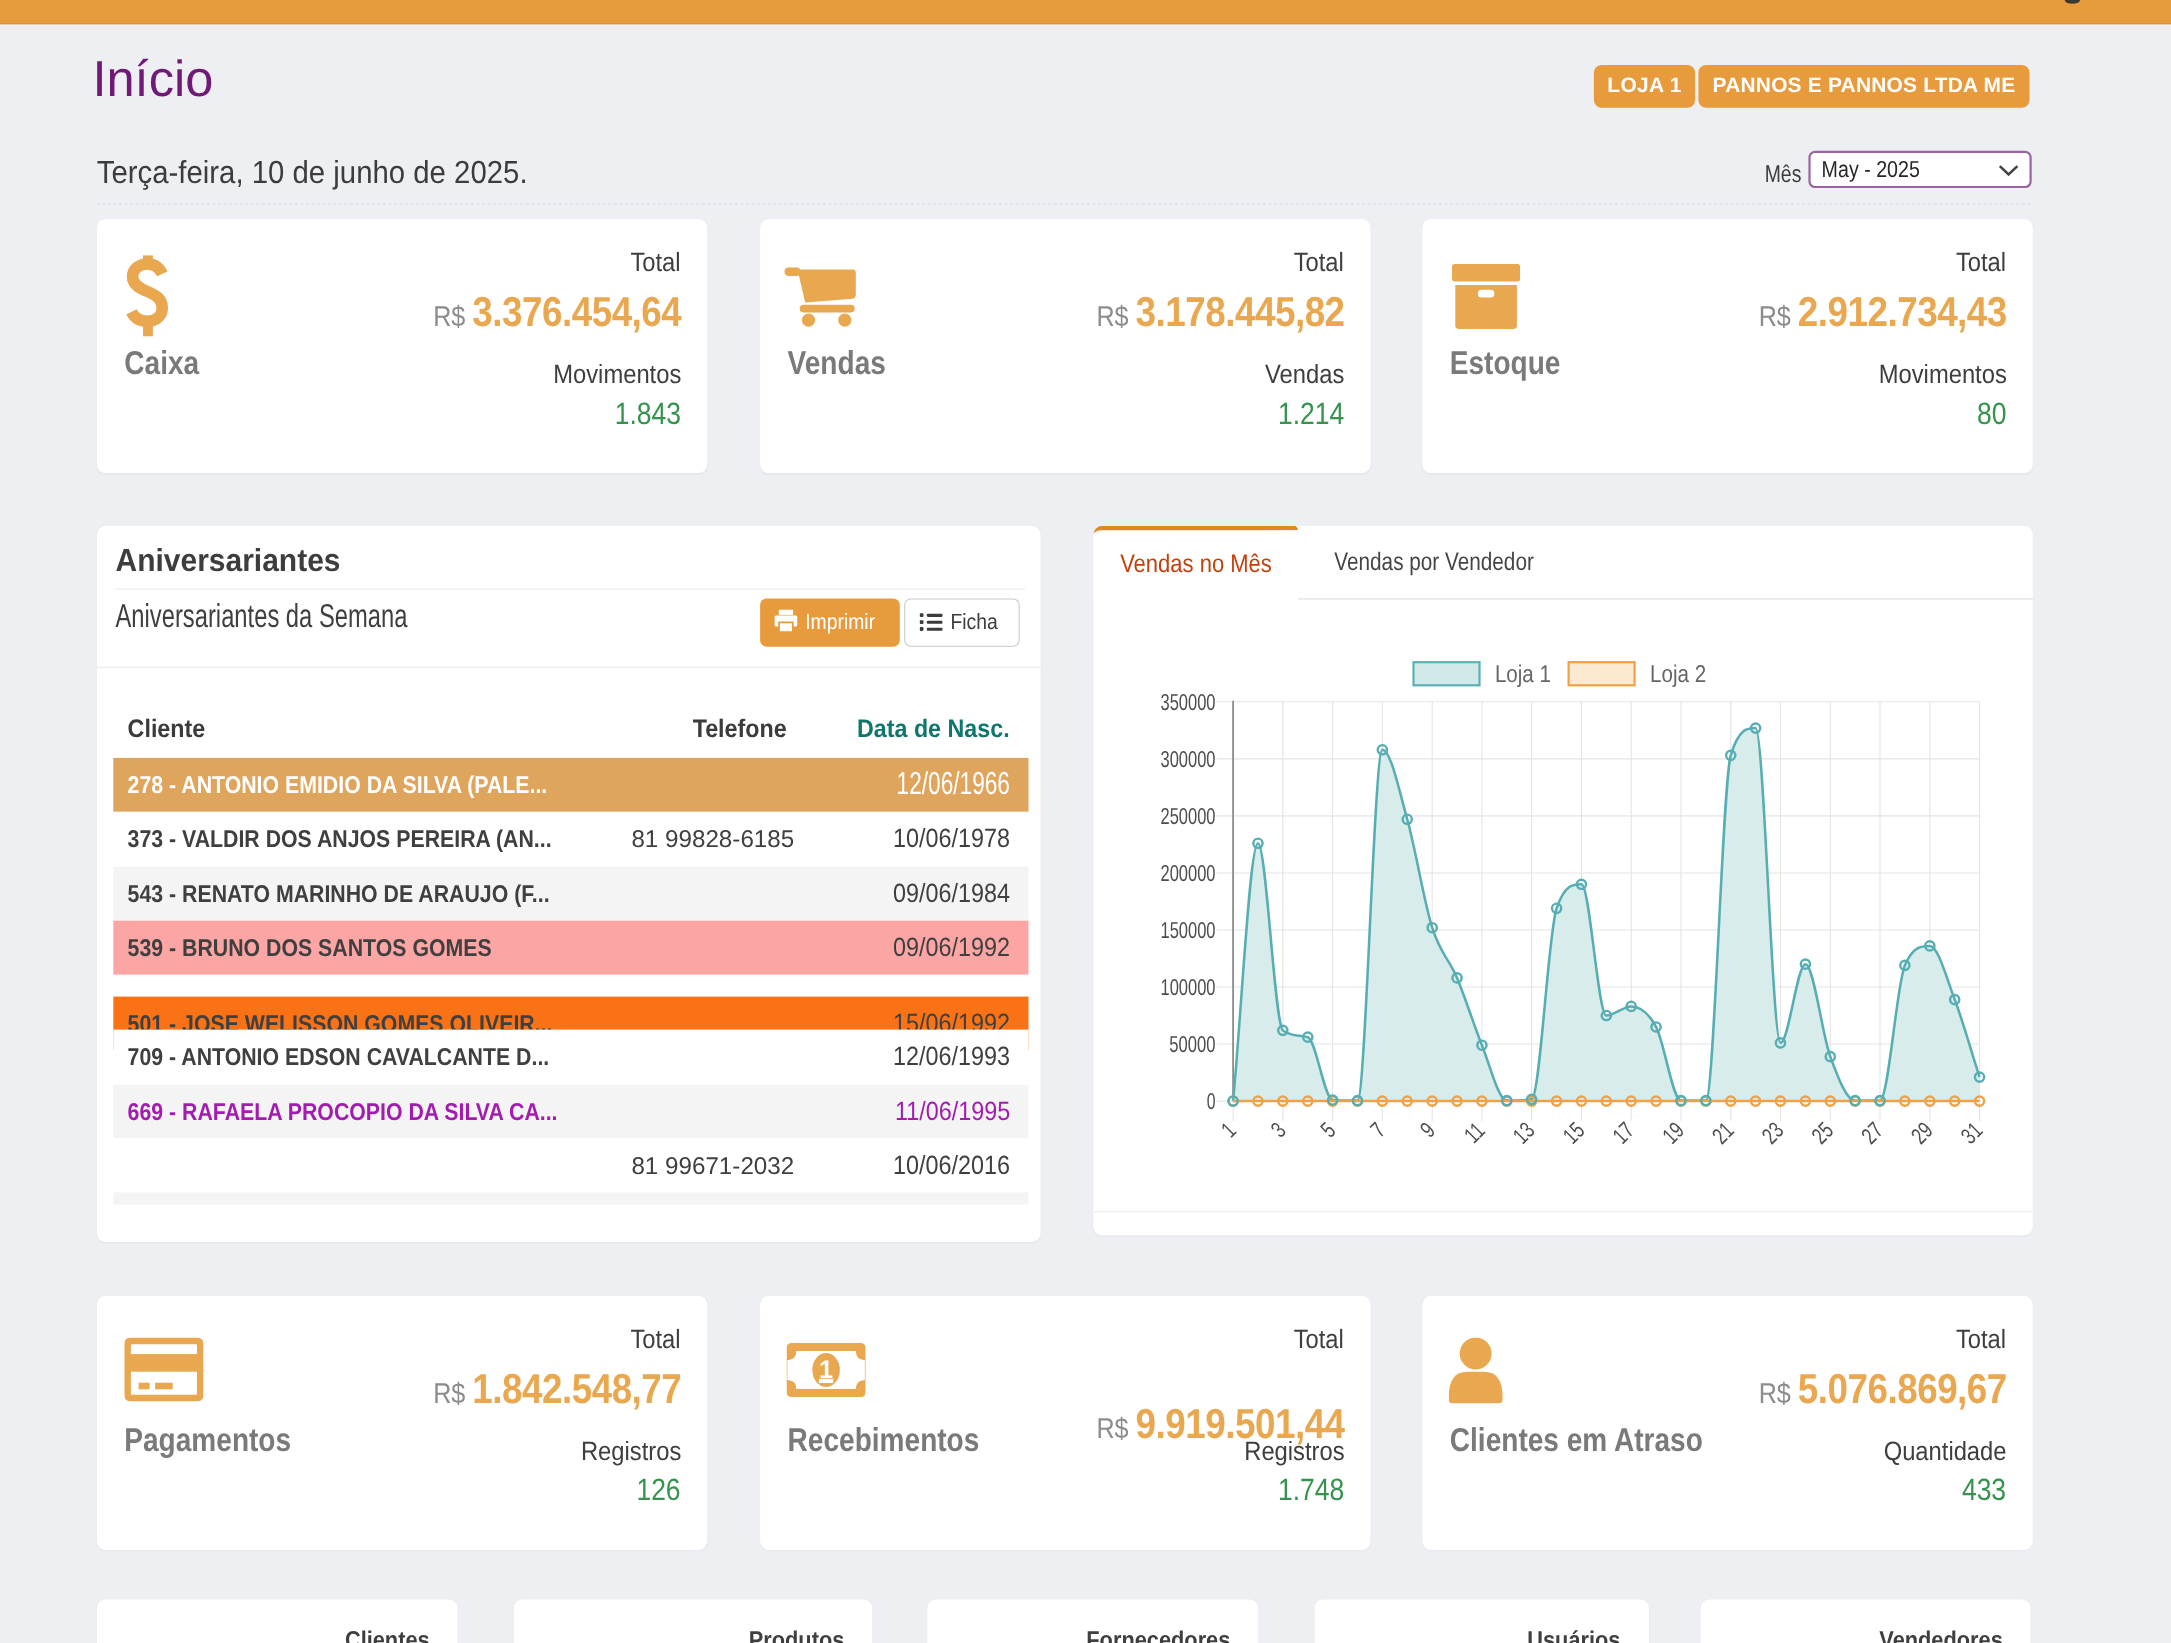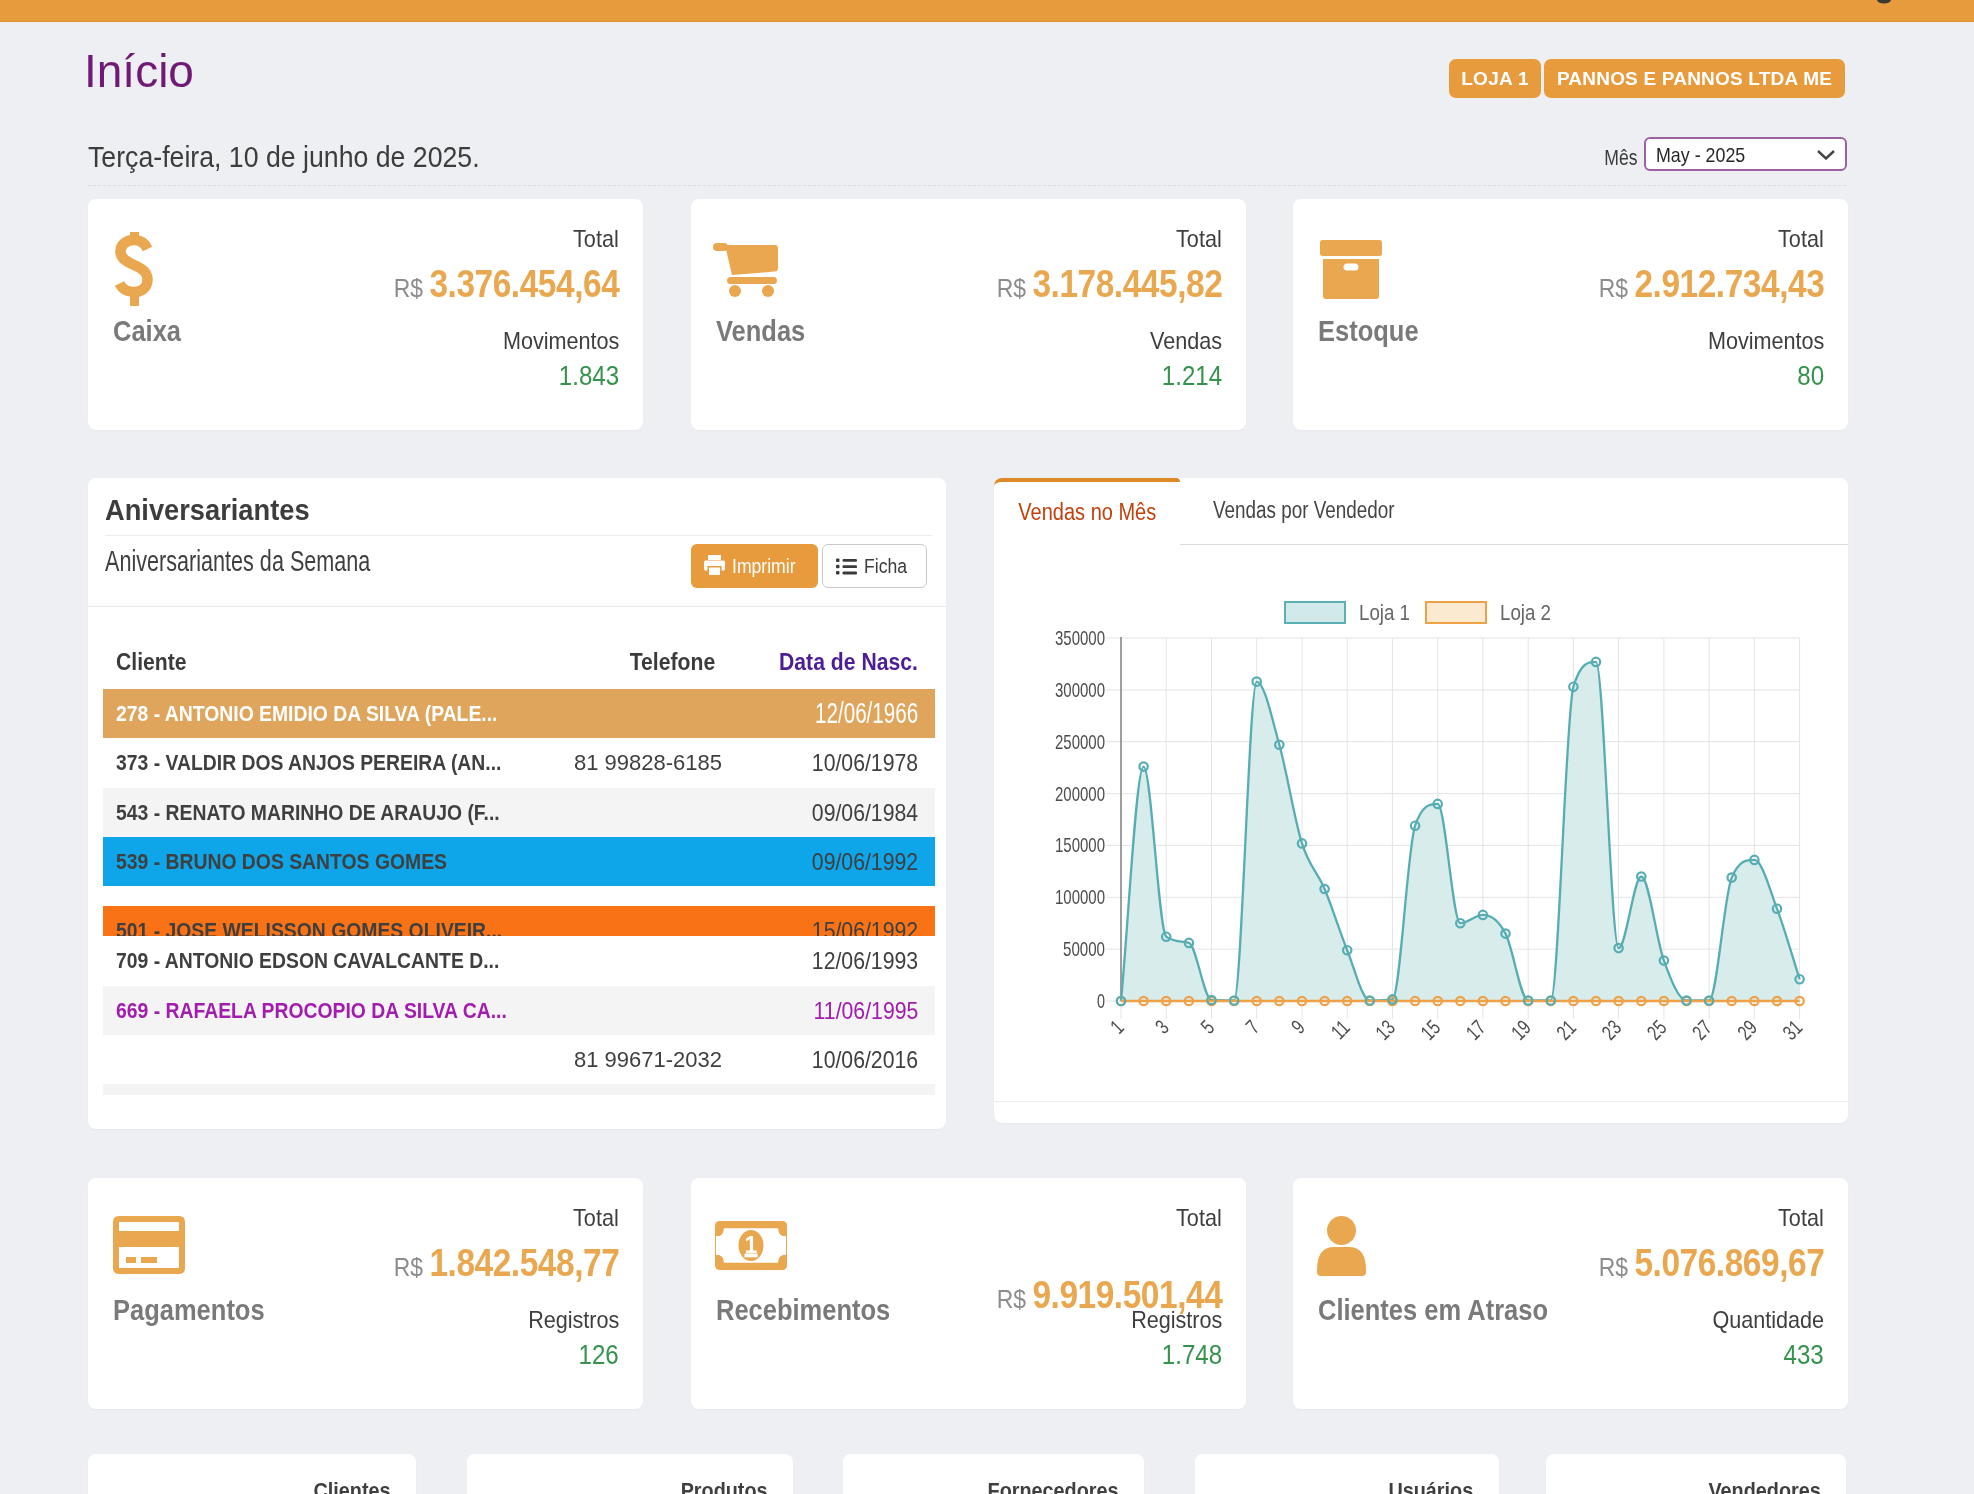--- a/index.html
+++ b/index.html
@@ -83,35 +83,35 @@
 <rect x="0" y="0.5" width="3.5" height="3.5" rx="1"></rect>
         <rect x="6.5" y="1" width="14.5" height="2.8" rx="1.2"></rect>
 <rect x="0" y="6.8" width="3.5" height="3.5" rx="1"></rect>
         <rect x="6.5" y="7.3" width="14.5" height="2.8" rx="1.2"></rect>
 <rect x="0" y="13.1" width="3.5" height="3.5" rx="1"></rect>
         <rect x="6.5" y="13.6" width="14.5" height="2.8" rx="1.2"></rect>
 </svg></span><span class="sxr" style="transform:scaleX(0.88);transform-origin:0 50%;">Ficha</span></div>
 <div style="position:absolute;left:88px;top:606px;width:858px;border-top:1px solid #e9e9e9;"></div>
 <div style="position:absolute;left:116px;top:649px;font-size:23px;font-weight:bold;color:#3b3b3b;"><span style="display:inline-block;transform:scaleX(0.92);transform-origin:0 50%;">Cliente</span></div>
 <div style="position:absolute;left:572px;top:649px;width:200px;text-align:center;font-size:23px;font-weight:bold;color:#3b3b3b;"><span style="display:inline-block;transform:scaleX(0.92);">Telefone</span></div>
-<div style="position:absolute;left:718px;top:649px;width:200px;text-align:right;font-size:23px;font-weight:bold;color:#4c1d95;"><span style="display:inline-block;transform:scaleX(0.92);transform-origin:100% 50%;">Data de Nasc.</span></div>
+<div style="position:absolute;left:718px;top:649px;width:200px;text-align:right;font-size:23px;font-weight:bold;color:#0f766e;"><span style="display:inline-block;transform:scaleX(0.92);transform-origin:100% 50%;">Data de Nasc.</span></div>
 <div style="position:absolute;left:103px;top:689px;width:832px;height:49px;background:#e0a55c;color:#fff;font-size:22px;line-height:49px;">
 <div style="position:absolute;left:13px;top:0;font-weight:bold;white-space:nowrap;"><span style="display:inline-block;transform:scaleX(0.88);transform-origin:0 50%;">278 - ANTONIO EMIDIO DA SILVA (PALE...</span></div>
 <div style="position:absolute;right:17px;top:0;width:220px;text-align:right;font-size:29px;"><span style="display:inline-block;transform:scaleX(0.71);transform-origin:100% 50%;">12/06/1966</span></div>
   </div>
 <div style="position:absolute;left:103px;top:738px;width:832px;height:49px;background:#fff;color:#3f3f3f;font-size:22px;line-height:49px;">
 <div style="position:absolute;left:13px;top:0;font-weight:bold;white-space:nowrap;"><span style="display:inline-block;transform:scaleX(0.88);transform-origin:0 50%;">373 - VALDIR DOS ANJOS PEREIRA (AN...</span></div>
     <div style="position:absolute;left:445px;top:0;width:200px;text-align:center;">81 99828-6185</div>
 <div style="position:absolute;right:17px;top:0;width:220px;text-align:right;font-size:24px;"><span style="display:inline-block;transform:scaleX(0.885);transform-origin:100% 50%;">10/06/1978</span></div>
   </div>
 <div style="position:absolute;left:103px;top:788px;width:832px;height:49px;background:#f4f4f4;color:#3f3f3f;font-size:22px;line-height:49px;">
 <div style="position:absolute;left:13px;top:0;font-weight:bold;white-space:nowrap;"><span style="display:inline-block;transform:scaleX(0.88);transform-origin:0 50%;">543 - RENATO MARINHO DE ARAUJO (F...</span></div>
 <div style="position:absolute;right:17px;top:0;width:220px;text-align:right;font-size:24px;"><span style="display:inline-block;transform:scaleX(0.885);transform-origin:100% 50%;">09/06/1984</span></div>
   </div>
-<div style="position:absolute;left:103px;top:837px;width:832px;height:49px;background:#0ea5e9;color:#3f3f3f;font-size:22px;line-height:49px;">
+<div style="position:absolute;left:103px;top:837px;width:832px;height:49px;background:#fca5a5;color:#3f3f3f;font-size:22px;line-height:49px;">
 <div style="position:absolute;left:13px;top:0;font-weight:bold;white-space:nowrap;"><span style="display:inline-block;transform:scaleX(0.88);transform-origin:0 50%;">539 - BRUNO DOS SANTOS GOMES</span></div>
 <div style="position:absolute;right:17px;top:0;width:220px;text-align:right;font-size:24px;"><span style="display:inline-block;transform:scaleX(0.885);transform-origin:100% 50%;">09/06/1992</span></div>
   </div>
 <div style="position:absolute;left:103px;top:906px;width:832px;height:49px;background:#f97316;color:#3f3f3f;font-size:22px;line-height:49px;">
 <div style="position:absolute;left:13px;top:0;font-weight:bold;white-space:nowrap;"><span style="display:inline-block;transform:scaleX(0.88);transform-origin:0 50%;">501 - JOSE WELISSON GOMES OLIVEIR...</span></div>
 <div style="position:absolute;right:17px;top:0;width:220px;text-align:right;font-size:24px;"><span style="display:inline-block;transform:scaleX(0.885);transform-origin:100% 50%;">15/06/1992</span></div>
   </div>
 <div style="position:absolute;left:103px;top:936px;width:832px;height:49px;background:#fff;color:#3f3f3f;font-size:22px;line-height:49px;">
 <div style="position:absolute;left:13px;top:0;font-weight:bold;white-space:nowrap;"><span style="display:inline-block;transform:scaleX(0.88);transform-origin:0 50%;">709 - ANTONIO EDSON CAVALCANTE D...</span></div>
 <div style="position:absolute;right:17px;top:0;width:220px;text-align:right;font-size:24px;"><span style="display:inline-block;transform:scaleX(0.885);transform-origin:100% 50%;">12/06/1993</span></div>

